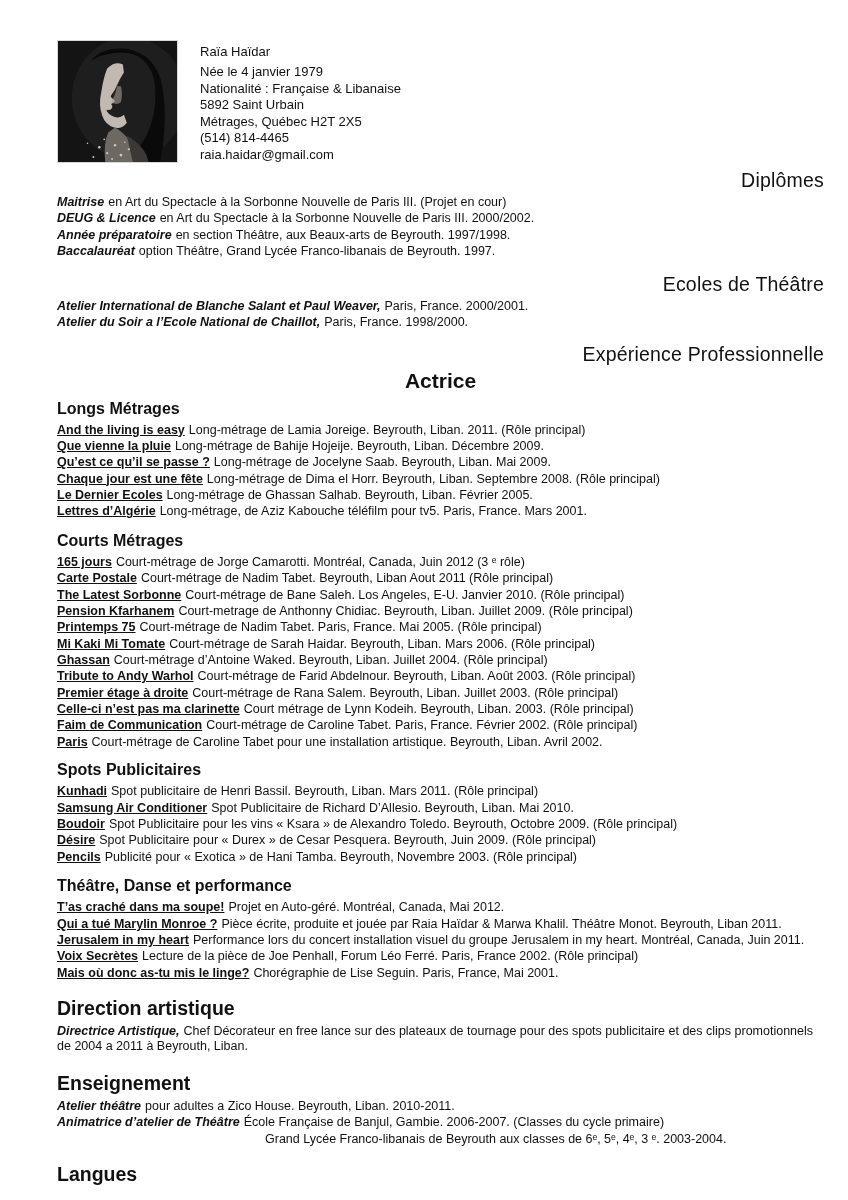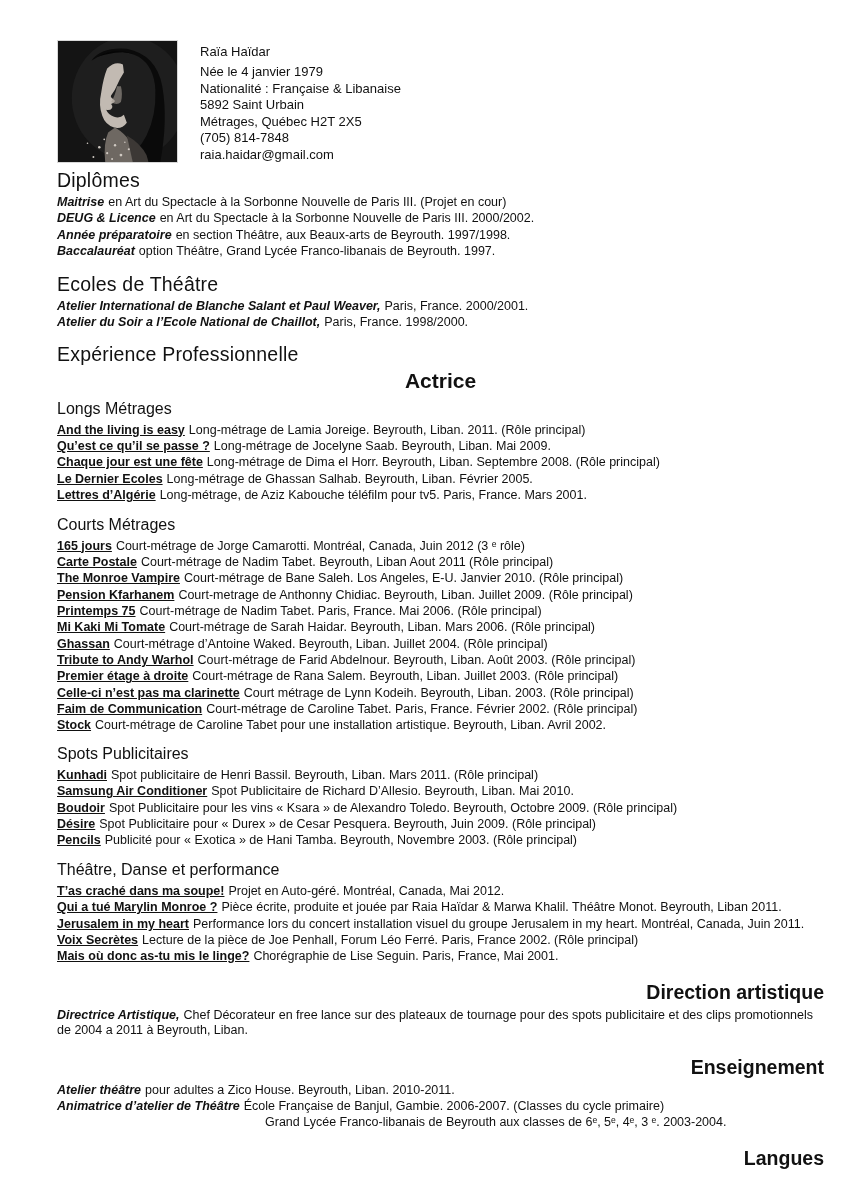--- a/index.html
+++ b/index.html
@@ -6,24 +6,24 @@
   body{
     width:848px;height:1200px;background:#ffffff;color:#111111;
     font-family:"Liberation Sans","DejaVu Sans",sans-serif;
     font-size:12.5px;line-height:1.18;
     -webkit-font-smoothing:antialiased;
   }
   .page{padding:40px 24px 0 57px;box-sizing:border-box;}
   p{margin:0;}
   .entry{margin:0 0 1.6px 0;}
   
-  .h-light{font-size:19.5px;font-weight:400;letter-spacing:.2px;margin:0 0 3px 0;}
-  .h-bold{font-size:19.5px;font-weight:700;margin:0 0 4px 0;text-align:right;}
+  .h-light{font-size:19.5px;font-weight:400;letter-spacing:.2px;margin:0 0 3px 8px;text-align:right;}
+  .h-bold{font-size:19.5px;font-weight:700;margin:0 0 4px 0;}
   .h-role{font-size:21px;font-weight:700;margin:1px 0 5px 0;text-align:center;}
-  .h-sub{font-size:16px;font-weight:400;margin:0 0 4px 0;}
+  .h-sub{font-size:16px;font-weight:700;margin:0 0 4px 0;}
   
   .bt{font-weight:700;margin-right:4px;font-style:italic;}
   .btu{font-weight:700;text-decoration:underline;margin-right:4px;}
   
   .header{display:flex;align-items:flex-end;}
   .photo{width:121px;height:123px;flex:0 0 auto;border:1px solid #d8d8d8;box-sizing:border-box;}
   .photo svg{display:block;width:100%;height:100%;}
   .contact{margin-left:22px;padding-top:3px;}
   .name{font-size:21px;font-weight:400;margin:0 0 4px 0;}
   .contact p{font-size:13px;line-height:1.27;}
@@ -75,21 +75,21 @@
             <circle cx="68" cy="103" r="0.8"></circle>
         </g>
       </svg>
     </div>
     <div class="contact">
       <p class="name">Raïa Haïdar</p>
       <p>Née le 4 janvier 1979</p>
       <p>Nationalité : Française &amp; Libanaise</p>
       <p>5892 Saint Urbain</p>
       <p>Métrages, Québec H2T 2X5</p>
-      <p>(705) 814-7848</p>
+      <p>(514) 814-4465</p>
       <p>raia.haidar@gmail.com</p>
     </div>
   </div>
 
   <div id="sec-diplomes">
     <p class="h-light">Diplômes</p>
     <p class="entry"><span class="bt">Maitrise</span><span>en Art du Spectacle à la Sorbonne Nouvelle de Paris III. (Projet en cour)</span></p>
     <p class="entry"><span class="bt">DEUG &amp; Licence</span><span>en Art du Spectacle à la Sorbonne Nouvelle de Paris III. 2000/2002.</span></p>
     <p class="entry"><span class="bt">Année préparatoire</span><span>en section Théâtre, aux Beaux-arts de Beyrouth. 1997/1998.</span></p>
     <p class="entry"><span class="bt">Baccalauréat</span><span>option Théâtre, Grand Lycée Franco-libanais de Beyrouth. 1997.</span></p>
@@ -101,40 +101,41 @@
     <p class="entry"><span class="bt">Atelier du Soir a l’Ecole National de Chaillot,</span><span>Paris, France. 1998/2000.</span></p>
   </div>
 
   <div id="sec-experience">
     <p class="h-light">Expérience Professionnelle</p>
     <p class="h-role">Actrice</p>
 
     <div class="subsec-longs">
       <p class="h-sub">Longs Métrages</p>
       <p class="entry"><span class="btu">And the living is easy</span><span>Long-métrage de Lamia Joreige. Beyrouth, Liban. 2011. (Rôle principal)</span></p>
+      <p class="entry"><span class="btu">Que vienne la pluie</span><span>Long-métrage de Bahije Hojeije. Beyrouth, Liban. Décembre 2009.</span></p>
       <p class="entry"><span class="btu">Qu’est ce qu’il se passe ?</span><span>Long-métrage de Jocelyne Saab. Beyrouth, Liban. Mai 2009.</span></p>
       <p class="entry"><span class="btu">Chaque jour est une fête</span><span>Long-métrage de Dima el Horr. Beyrouth, Liban. Septembre 2008. (Rôle principal)</span></p>
       <p class="entry"><span class="btu">Le Dernier Ecoles</span><span>Long-métrage de Ghassan Salhab. Beyrouth, Liban. Février 2005.</span></p>
       <p class="entry"><span class="btu">Lettres d’Algérie</span><span>Long-métrage, de Aziz Kabouche téléfilm pour tv5. Paris, France. Mars 2001.</span></p>
     </div>
 
     <div class="subsec-courts">
       <p class="h-sub">Courts Métrages</p>
       <p class="entry"><span class="btu">165 jours</span><span>Court-métrage de Jorge Camarotti. Montréal, Canada, Juin 2012 (3 ᵉ rôle)</span></p>
       <p class="entry"><span class="btu">Carte Postale</span><span>Court-métrage de Nadim Tabet. Beyrouth, Liban Aout 2011 (Rôle principal)</span></p>
-      <p class="entry"><span class="btu">The Monroe Vampire</span><span>Court-métrage de Bane Saleh. Los Angeles, E-U. Janvier 2010. (Rôle principal)</span></p>
+      <p class="entry"><span class="btu">The Latest Sorbonne</span><span>Court-métrage de Bane Saleh. Los Angeles, E-U. Janvier 2010. (Rôle principal)</span></p>
       <p class="entry"><span class="btu">Pension Kfarhanem</span><span>Court-metrage de Anthonny Chidiac. Beyrouth, Liban. Juillet 2009. (Rôle principal)</span></p>
-      <p class="entry"><span class="btu">Printemps 75</span><span>Court-métrage de Nadim Tabet. Paris, France. Mai 2006. (Rôle principal)</span></p>
+      <p class="entry"><span class="btu">Printemps 75</span><span>Court-métrage de Nadim Tabet. Paris, France. Mai 2005. (Rôle principal)</span></p>
       <p class="entry"><span class="btu">Mi Kaki Mi Tomate</span><span>Court-métrage de Sarah Haidar. Beyrouth, Liban. Mars 2006. (Rôle principal)</span></p>
       <p class="entry"><span class="btu">Ghassan</span><span>Court-métrage d’Antoine Waked. Beyrouth, Liban. Juillet 2004. (Rôle principal)</span></p>
       <p class="entry"><span class="btu">Tribute to Andy Warhol</span><span>Court-métrage de Farid Abdelnour. Beyrouth, Liban.  Août 2003. (Rôle principal)</span></p>
       <p class="entry"><span class="btu">Premier étage à droite</span><span>Court-métrage de Rana Salem. Beyrouth, Liban. Juillet 2003. (Rôle principal)</span></p>
       <p class="entry"><span class="btu">Celle-ci n’est pas ma clarinette</span><span>Court métrage de Lynn Kodeih. Beyrouth, Liban. 2003. (Rôle principal)</span></p>
       <p class="entry"><span class="btu">Faim de Communication</span><span>Court-métrage de Caroline Tabet. Paris, France. Février 2002. (Rôle principal)</span></p>
-      <p class="entry"><span class="btu">Stock</span><span>Court-métrage de Caroline Tabet pour une installation artistique. Beyrouth, Liban. Avril 2002.</span></p>
+      <p class="entry"><span class="btu">Paris</span><span>Court-métrage de Caroline Tabet pour une installation artistique. Beyrouth, Liban. Avril 2002.</span></p>
     </div>
 
     <div class="subsec-spots">
       <p class="h-sub">Spots Publicitaires</p>
       <p class="entry"><span class="btu">Kunhadi</span><span>Spot publicitaire de Henri Bassil. Beyrouth, Liban. Mars 2011. (Rôle principal)</span></p>
       <p class="entry"><span class="btu">Samsung Air Conditioner</span><span>Spot Publicitaire de Richard D’Allesio. Beyrouth, Liban. Mai 2010.</span></p>
       <p class="entry"><span class="btu">Boudoir</span><span>Spot Publicitaire pour les vins « Ksara » de Alexandro Toledo. Beyrouth, Octobre 2009. (Rôle principal)</span></p>
       <p class="entry"><span class="btu">Désire</span><span>Spot Publicitaire pour « Durex » de Cesar Pesquera. Beyrouth, Juin 2009. (Rôle principal)</span></p>
       <p class="entry"><span class="btu">Pencils</span><span>Publicité pour « Exotica » de Hani Tamba. Beyrouth, Novembre 2003. (Rôle principal)</span></p>
     </div>

